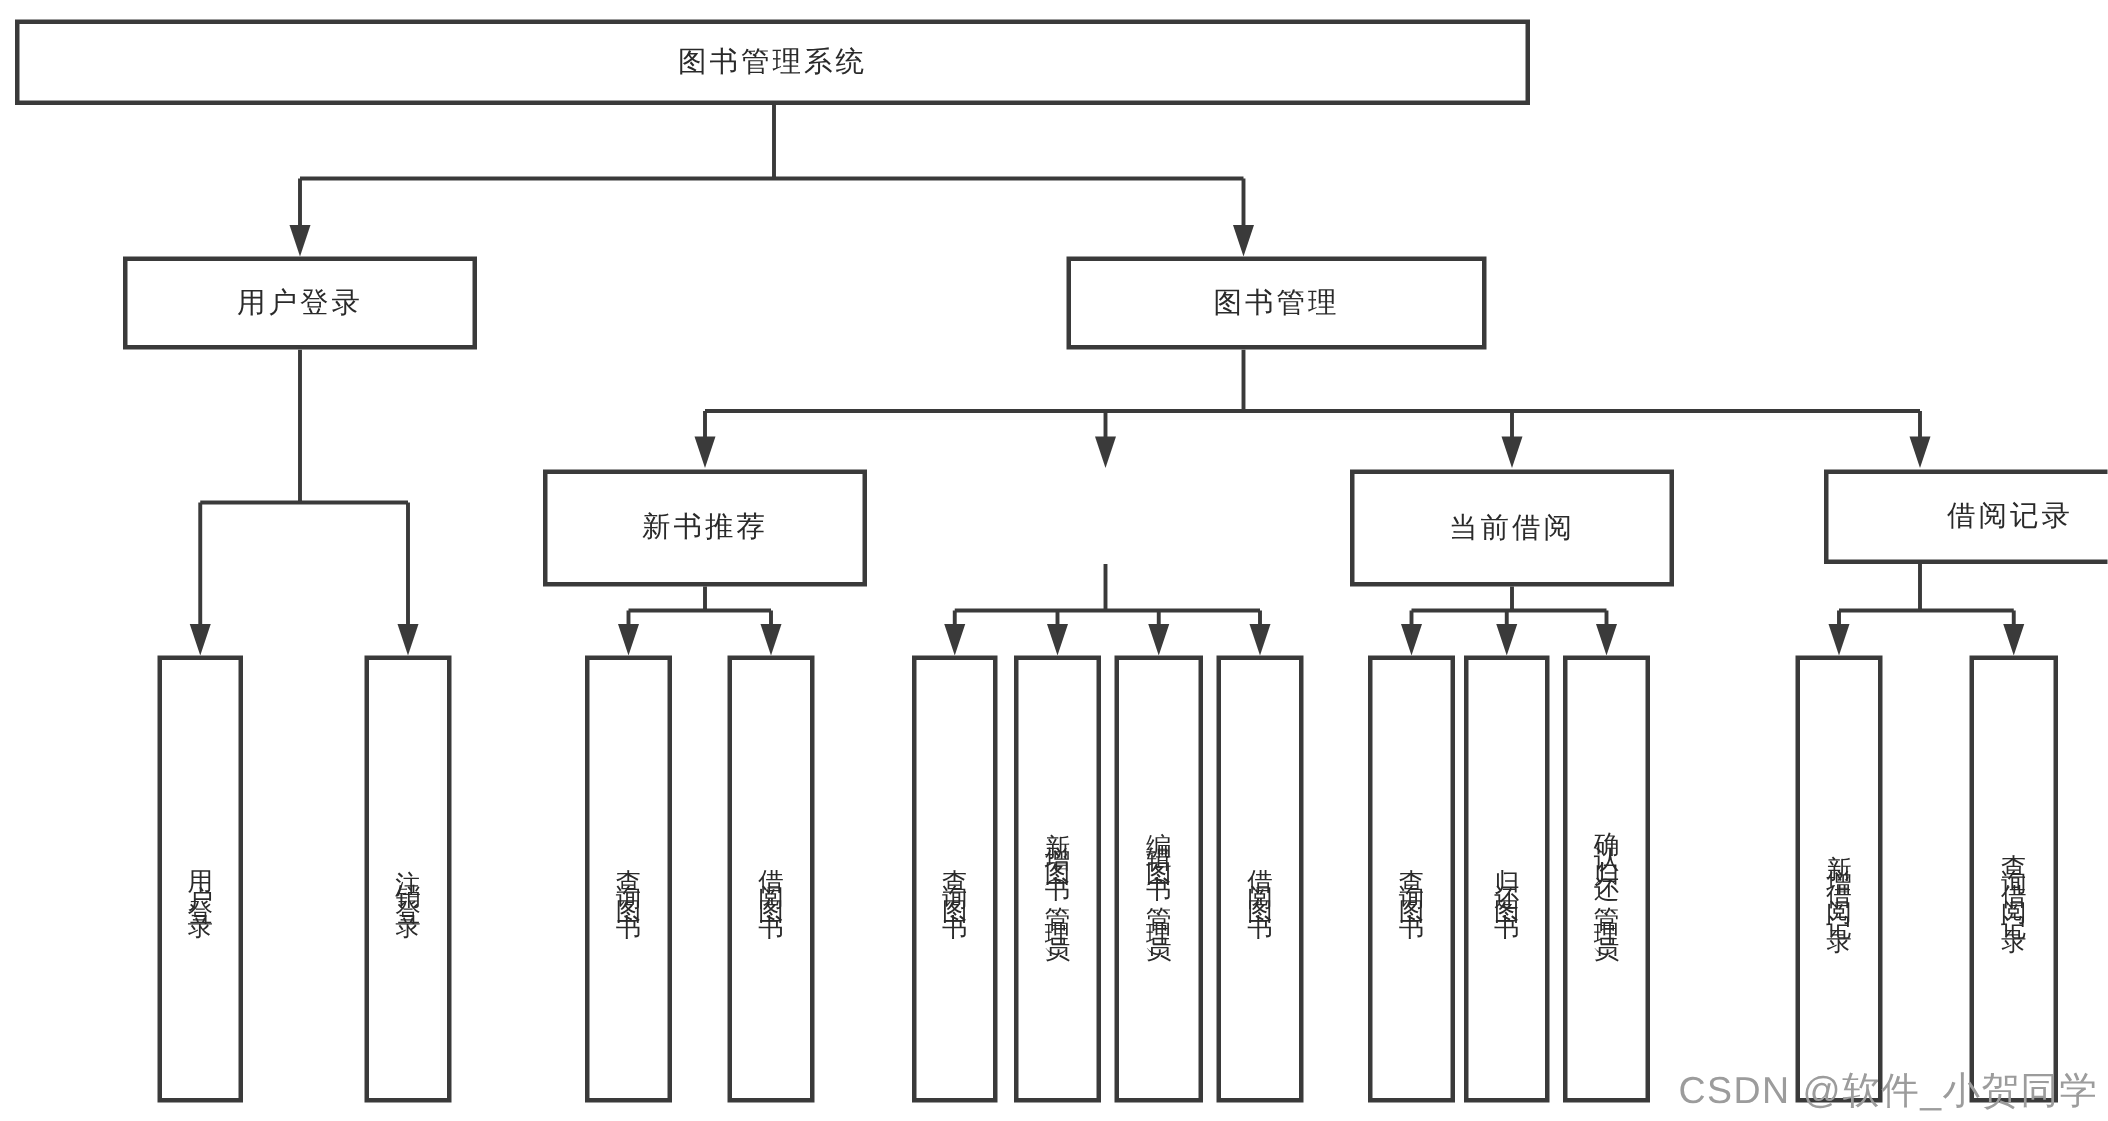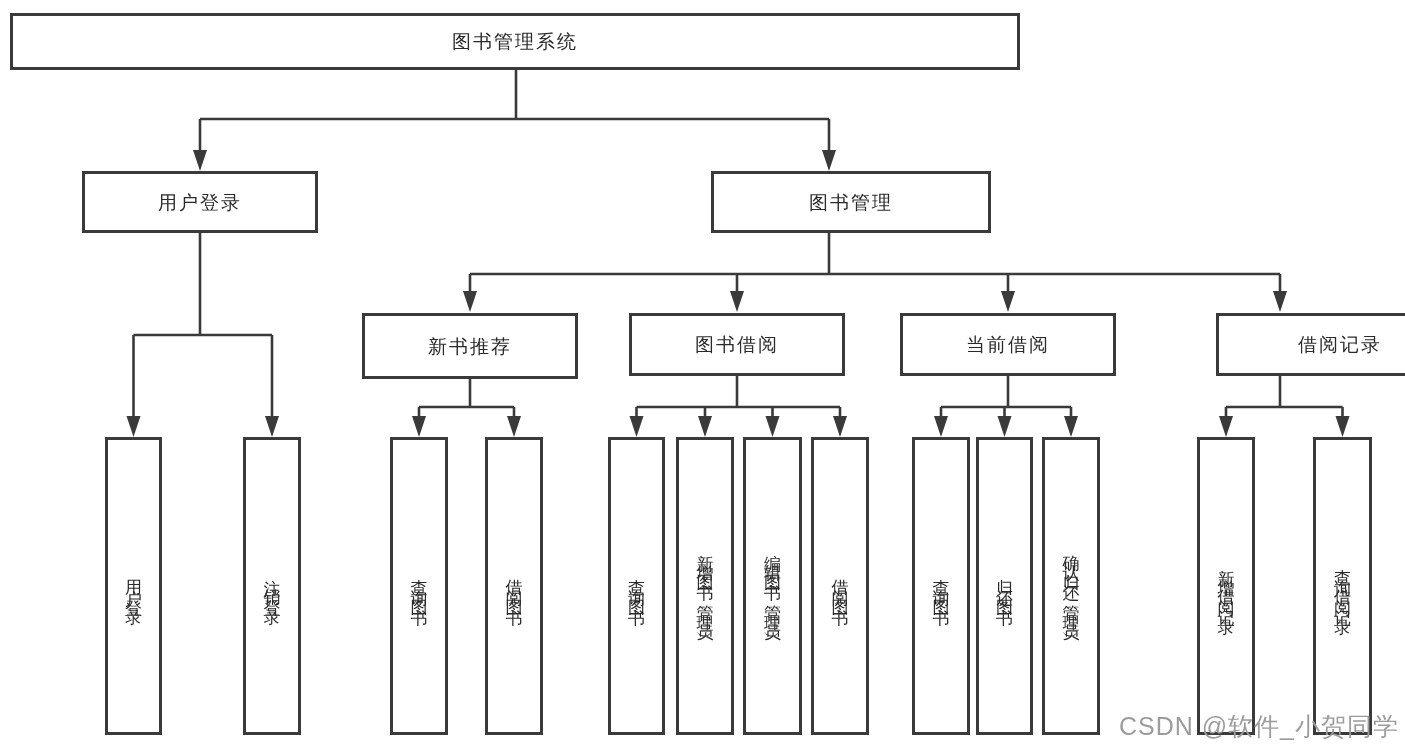--- a/index.html
+++ b/index.html
@@ -70,23 +70,22 @@
       <polygon points="1219,416 1233,416 1226,437"></polygon>
       <polygon points="1335.5,416 1349.5,416 1342.5,437"></polygon>
     </g>
   </svg>
 
   <div class="hbox" style="left:10px;top:13px;width:1010px;height:57px;">图书管理系统</div>
 
   <div class="hbox" style="left:82px;top:171px;width:236px;height:62px;">用户登录</div>
   <div class="hbox" style="left:711px;top:171px;width:280px;height:62px;">图书管理</div>
 
-  <div class="hbox" style="left:362px;top:313px;width:216px;height:66px;">新书推荐</div>
-  <div class="hbox" style="left:629px;top:313px;width:216px;height:63px;">图书借阅</div>
-  <div class="hbox" style="left:900px;top:313px;width:216px;height:63px;">当前借阅</div>
+  <div class="hbox" style="left:362px;top:313px;width:216px;height:78px;font-family:Liberation Mono, monospace;">新书推荐</div>
+  <div class="hbox" style="left:900px;top:313px;width:216px;height:78px;">当前借阅</div>
   <div class="hbox" style="left:1216px;top:313px;width:248px;height:63px;">借阅记录</div>
 
   <div class="vbox" style="left:105px;top:437px;width:57px;height:298px;">用户登录</div>
   <div class="vbox" style="left:243px;top:437px;width:58px;height:298px;">注销登录</div>
 
   <div class="vbox" style="left:390px;top:437px;width:58px;height:298px;">查询图书</div>
   <div class="vbox" style="left:485px;top:437px;width:58px;height:298px;">借阅图书</div>
 
   <div class="vbox" style="left:608px;top:437px;width:57px;height:298px;">查询图书</div>
   <div class="vbox" style="left:676px;top:437px;width:58px;height:298px;">新增图书（管理员）</div>

